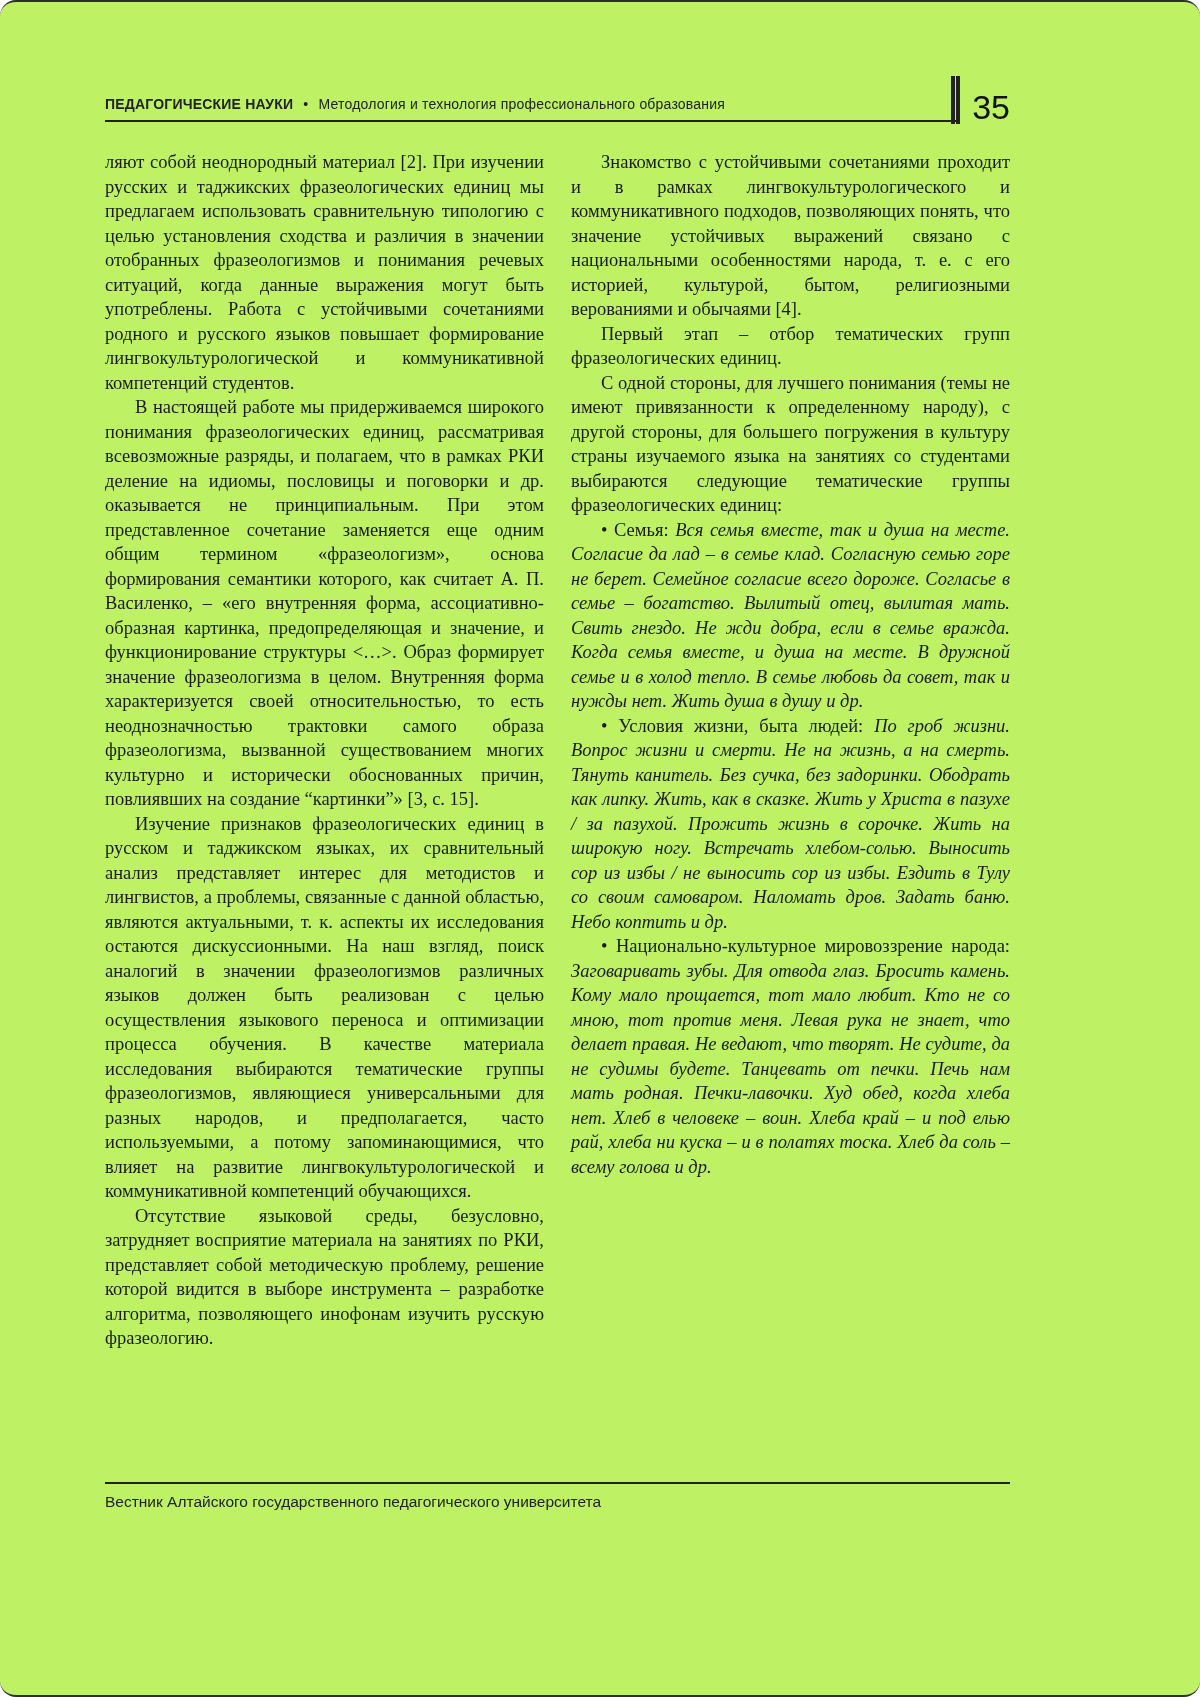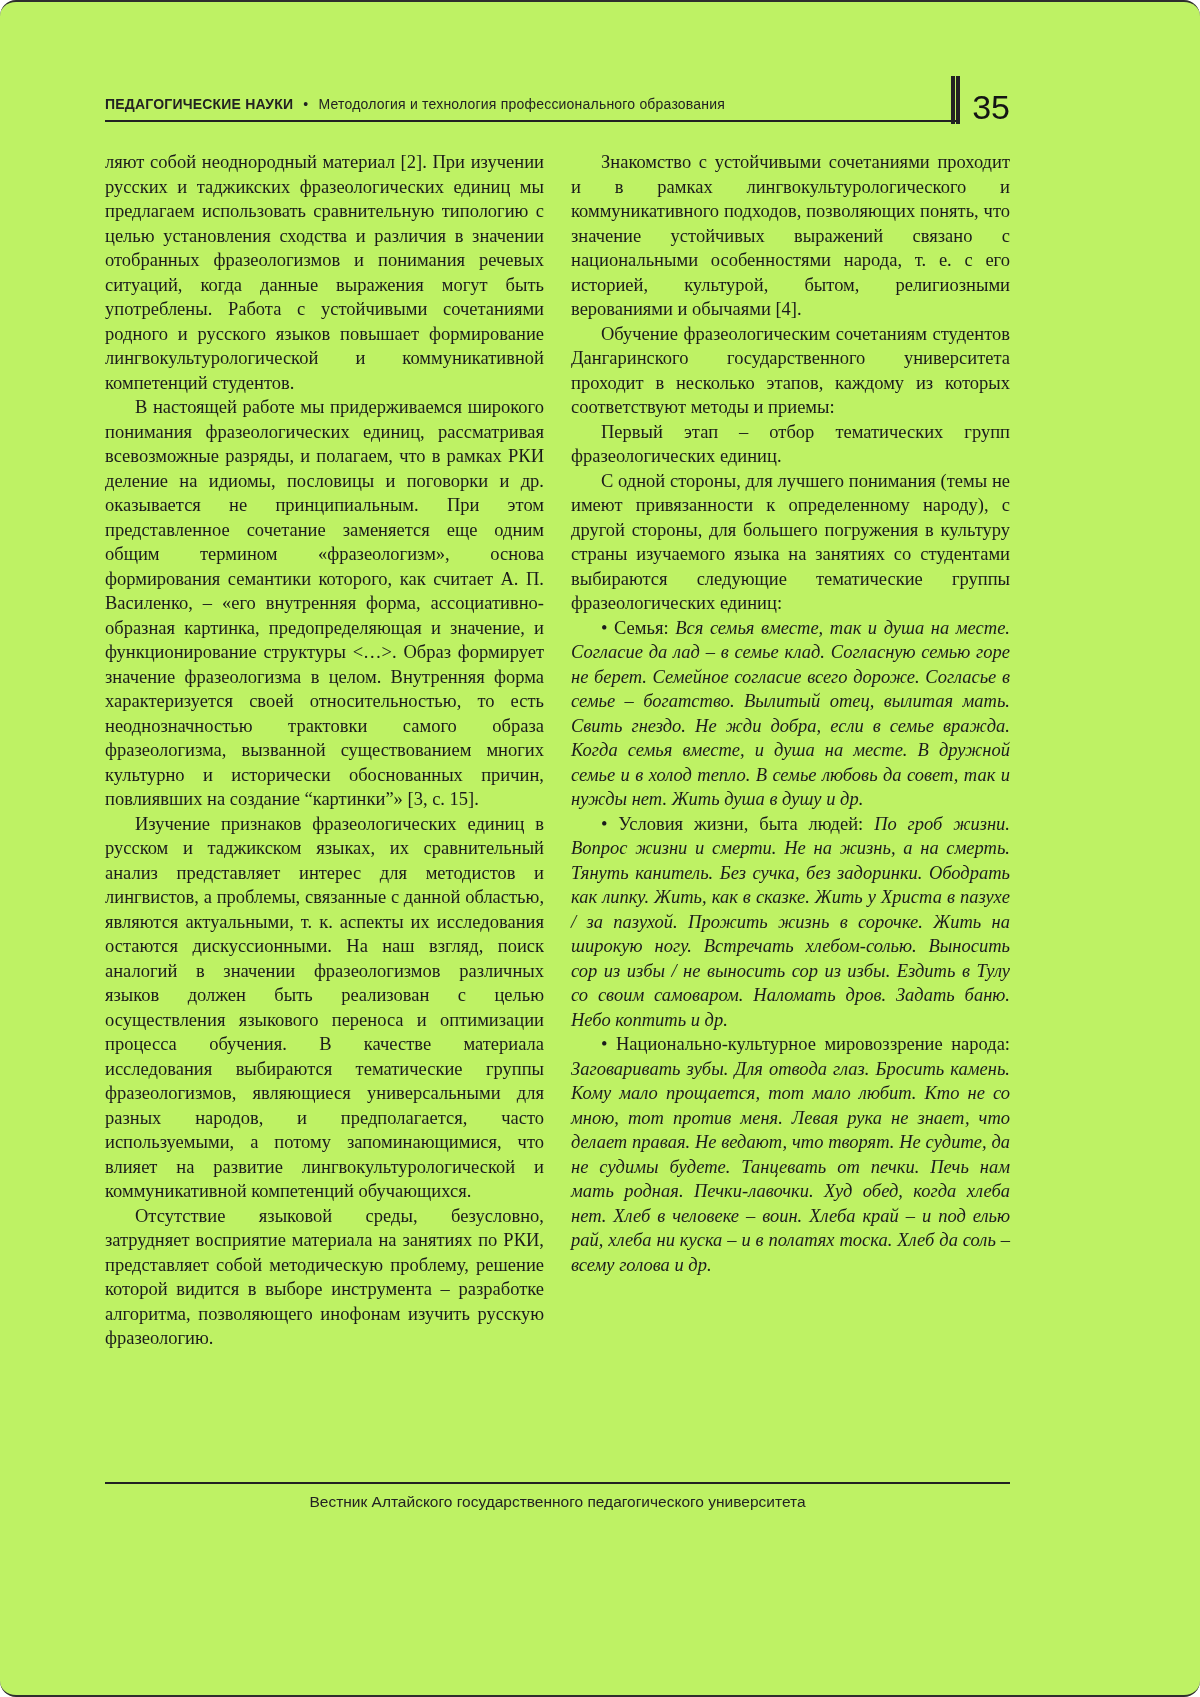--- a/index.html
+++ b/index.html
@@ -92,21 +92,21 @@
   .seg-italic { font-style: italic; }
 
   
   .footer {
     position: absolute;
     left: 105px;
     top: 1480px;
     width: 905px;
     border-top: 2px solid #222;
     padding-top: 9px;
-    text-align: center;
+    text-align: left;
     font-family: "Liberation Sans", sans-serif;
     font-size: 15.5px;
     color: #222;
   }
 </style>
 </head>
 <body>
 
 <div class="page">
 
@@ -125,21 +125,20 @@
 
   <main class="columns">
     <div class="col">
         <p class="para"><span>ляют собой неоднородный материал [2]. При изучении русских и таджикских фразеологических единиц мы предлагаем использовать сравнительную типологию с целью установления сходства и различия в значении отобранных фразеологизмов и понимания речевых ситуаций, когда данные выражения могут быть употреблены. Работа с устойчивыми сочетаниями родного и русского языков повышает формирование лингвокультурологической и коммуникативной компетенций студентов.</span></p>
         <p class="para indent"><span>В настоящей работе мы придерживаемся широкого понимания фразеологических единиц, рассматривая всевозможные разряды, и полагаем, что в рамках РКИ деление на идиомы, пословицы и поговорки и др. оказывается не принципиальным. При этом представленное сочетание заменяется еще одним общим термином «фразеологизм», основа формирования семантики которого, как считает А. П. Василенко, – «его внутренняя форма, ассоциативно-образная картинка, предопределяющая и значение, и функционирование структуры &lt;…&gt;. Образ формирует значение фразеологизма в целом. Внутренняя форма характеризуется своей относительностью, то есть неоднозначностью трактовки самого образа фразеологизма, вызванной существованием многих культурно и исторически обоснованных причин, повлиявших на создание “картинки”» [3, с. 15].</span></p>
         <p class="para indent"><span>Изучение признаков фразеологических единиц в русском и таджикском языках, их сравнительный анализ представляет интерес для методистов и лингвистов, а проблемы, связанные с данной областью, являются актуальными, т. к. аспекты их исследования остаются дискуссионными. На наш взгляд, поиск аналогий в значении фразеологизмов различных языков должен быть реализован с целью осуществления языкового переноса и оптимизации процесса обучения. В качестве материала исследования выбираются тематические группы фразеологизмов, являющиеся универсальными для разных народов, и предполагается, часто используемыми, а потому запоминающимися, что влияет на развитие лингвокультурологической и коммуникативной компетенций обучающихся.</span></p>
         <p class="para indent"><span>Отсутствие языковой среды, безусловно, затрудняет восприятие материала на занятиях по РКИ, представляет собой методическую проблему, решение которой видится в выборе инструмента – разработке алгоритма, позволяющего инофонам изучить русскую фразеологию.</span></p>
       </div>
     <div class="col">
         <p class="para indent"><span>Знакомство с устойчивыми сочетаниями проходит и в рамках лингвокультурологического и коммуникативного подходов, позволяющих понять, что значение устойчивых выражений связано с национальными особенностями народа, т. е. с его историей, культурой, бытом, религиозными верованиями и обычаями [4].</span></p>
-        <p class="para indent"><span>Обучение фразеологическим сочетаниям студентов Дангаринского государственного университета проходит в несколько этапов, каждому из которых соответствуют методы и приемы:</span></p>
         <p class="para indent"><span class="seg-bold">Первый этап</span><span> – отбор тематических групп фразеологических единиц.</span></p>
         <p class="para indent"><span>С одной стороны, для лучшего понимания (темы не имеют привязанности к определенному народу), с другой стороны, для большего погружения в культуру страны изучаемого языка на занятиях со студентами выбираются следующие тематические группы фразеологических единиц:</span></p>
         <p class="para indent"><span>• Семья: </span><span class="seg-italic">Вся семья вместе, так и душа на месте. Согласие да лад – в семье клад. Согласную семью горе не берет. Семейное согласие всего дороже. Согласье в семье – богатство. Вылитый отец, вылитая мать. Свить гнездо. Не жди добра, если в семье вражда. Когда семья вместе, и душа на месте. В дружной семье и в холод тепло. В семье любовь да совет, так и нужды нет. Жить душа в душу и др.</span></p>
         <p class="para indent"><span>• Условия жизни, быта людей: </span><span class="seg-italic">По гроб жизни. Вопрос жизни и смерти. Не на жизнь, а на смерть. Тянуть канитель. Без сучка, без задоринки. Ободрать как липку. Жить, как в сказке. Жить у Христа в пазухе / за пазухой. Прожить жизнь в сорочке. Жить на широкую ногу. Встречать хлебом-солью. Выносить сор из избы / не выносить сор из избы. Ездить в Тулу со своим самоваром. Наломать дров. Задать баню. Небо коптить и др.</span></p>
         <p class="para indent"><span>• Национально-культурное мировоззрение народа: </span><span class="seg-italic">Заговаривать зубы. Для отвода глаз. Бросить камень. Кому мало прощается, тот мало любит. Кто не со мною, тот против меня. Левая рука не знает, что делает правая. Не ведают, что творят. Не судите, да не судимы будете. Танцевать от печки. Печь нам мать родная. Печки-лавочки. Худ обед, когда хлеба нет. Хлеб в человеке – воин. Хлеба край – и под елью рай, хлеба ни куска – и в полатях тоска. Хлеб да соль – всему голова и др.</span></p>
       </div>
   </main>
 
   <footer class="footer">
     <div class="footer-text">Вестник Алтайского государственного педагогического университета</div>

